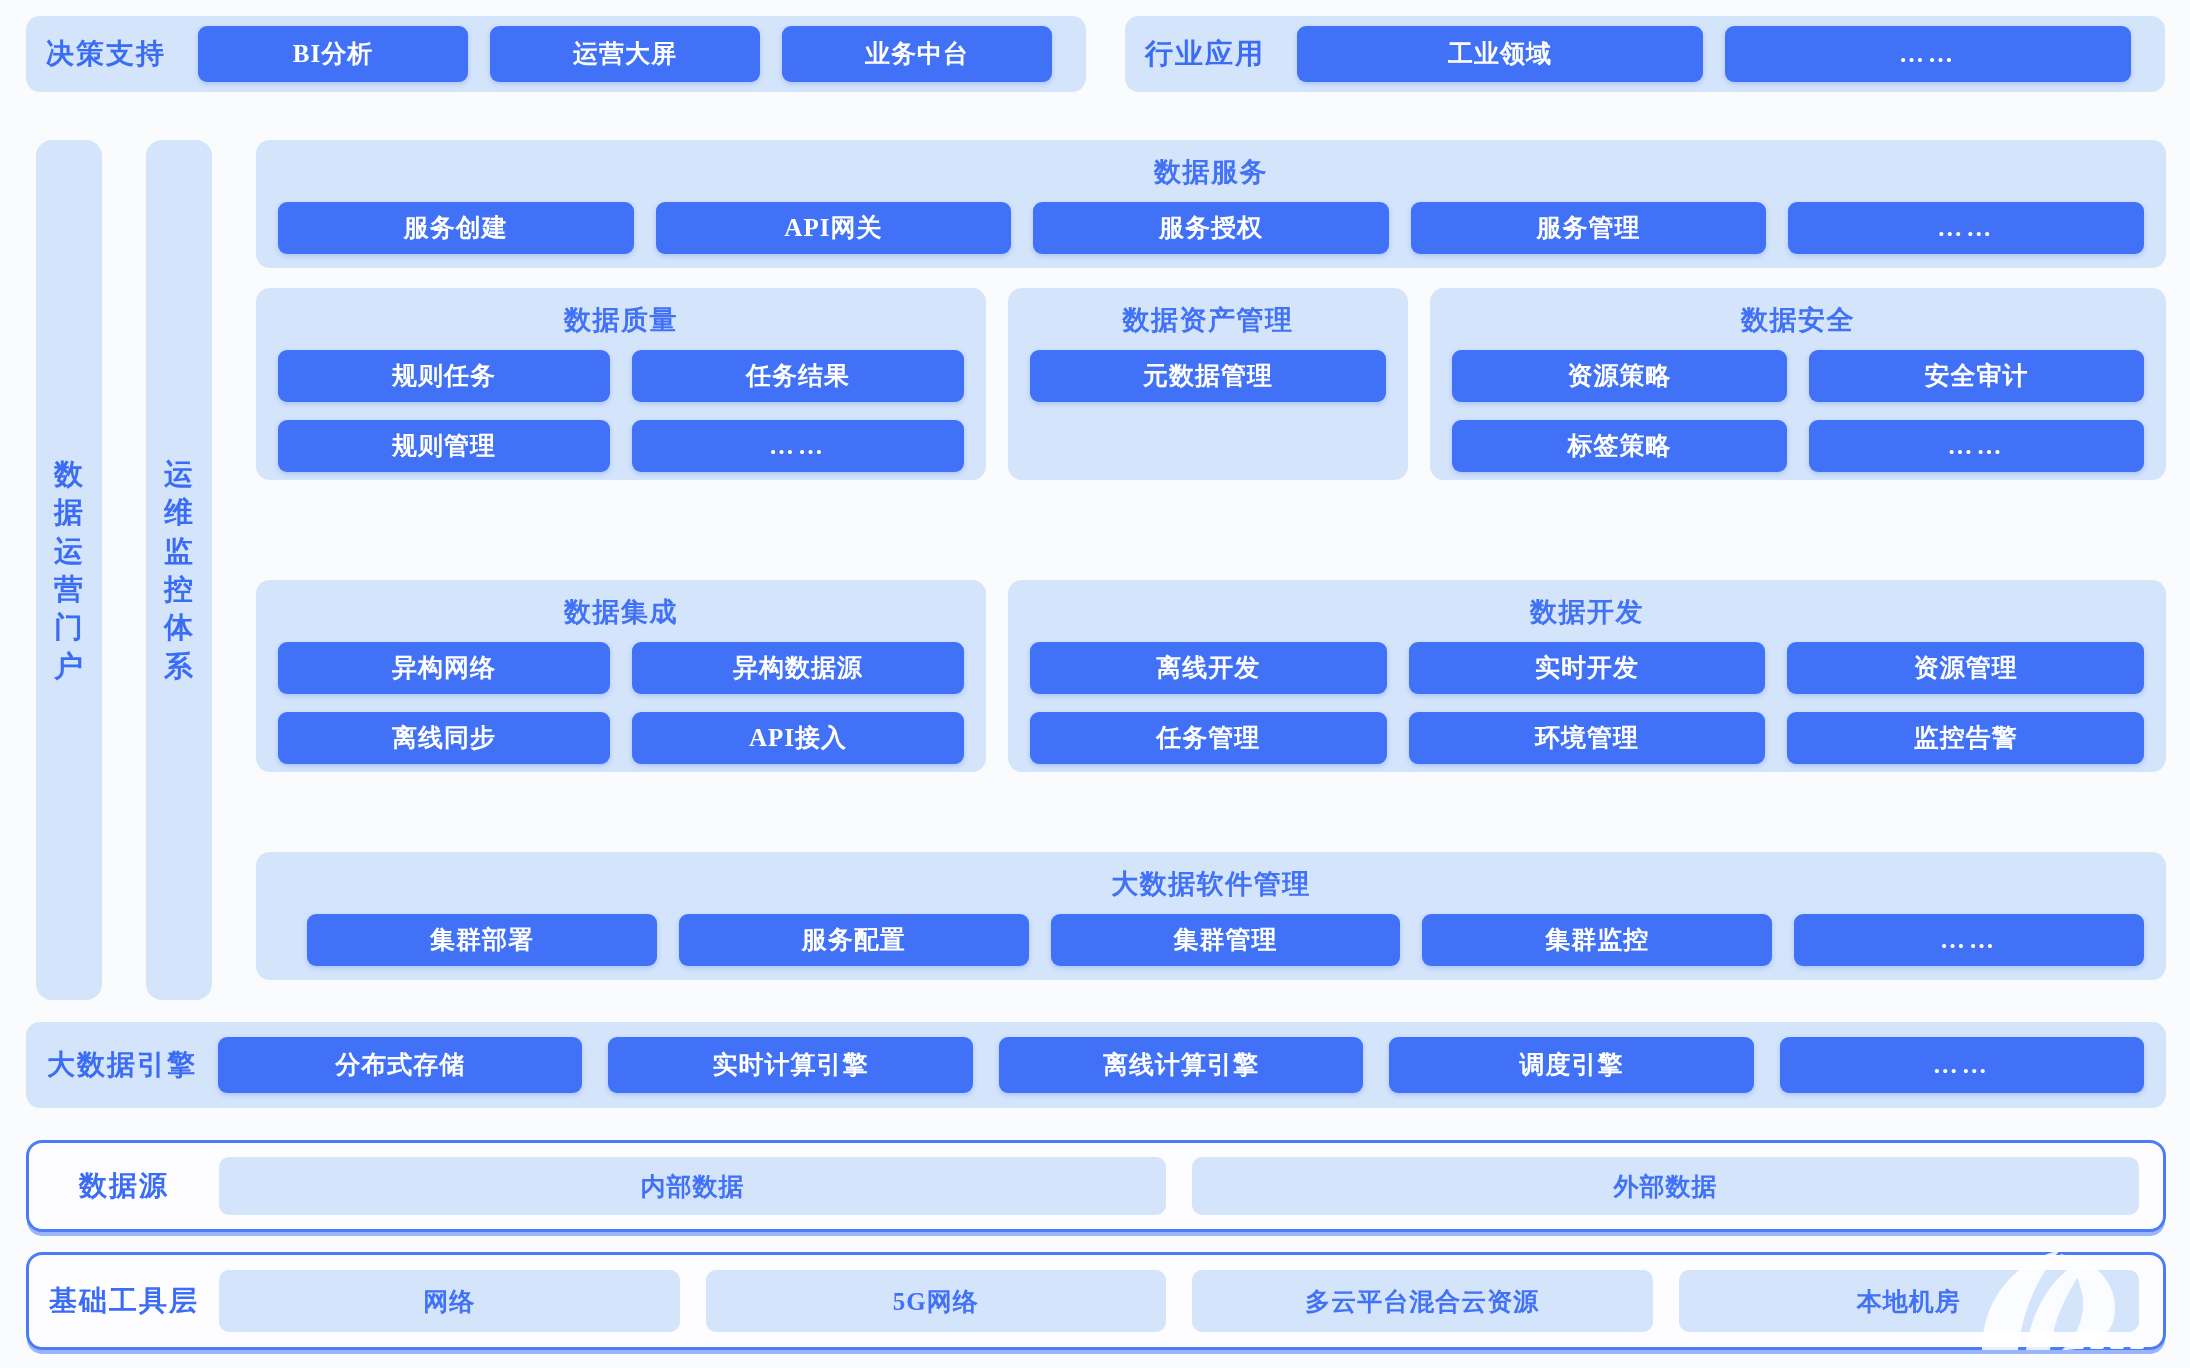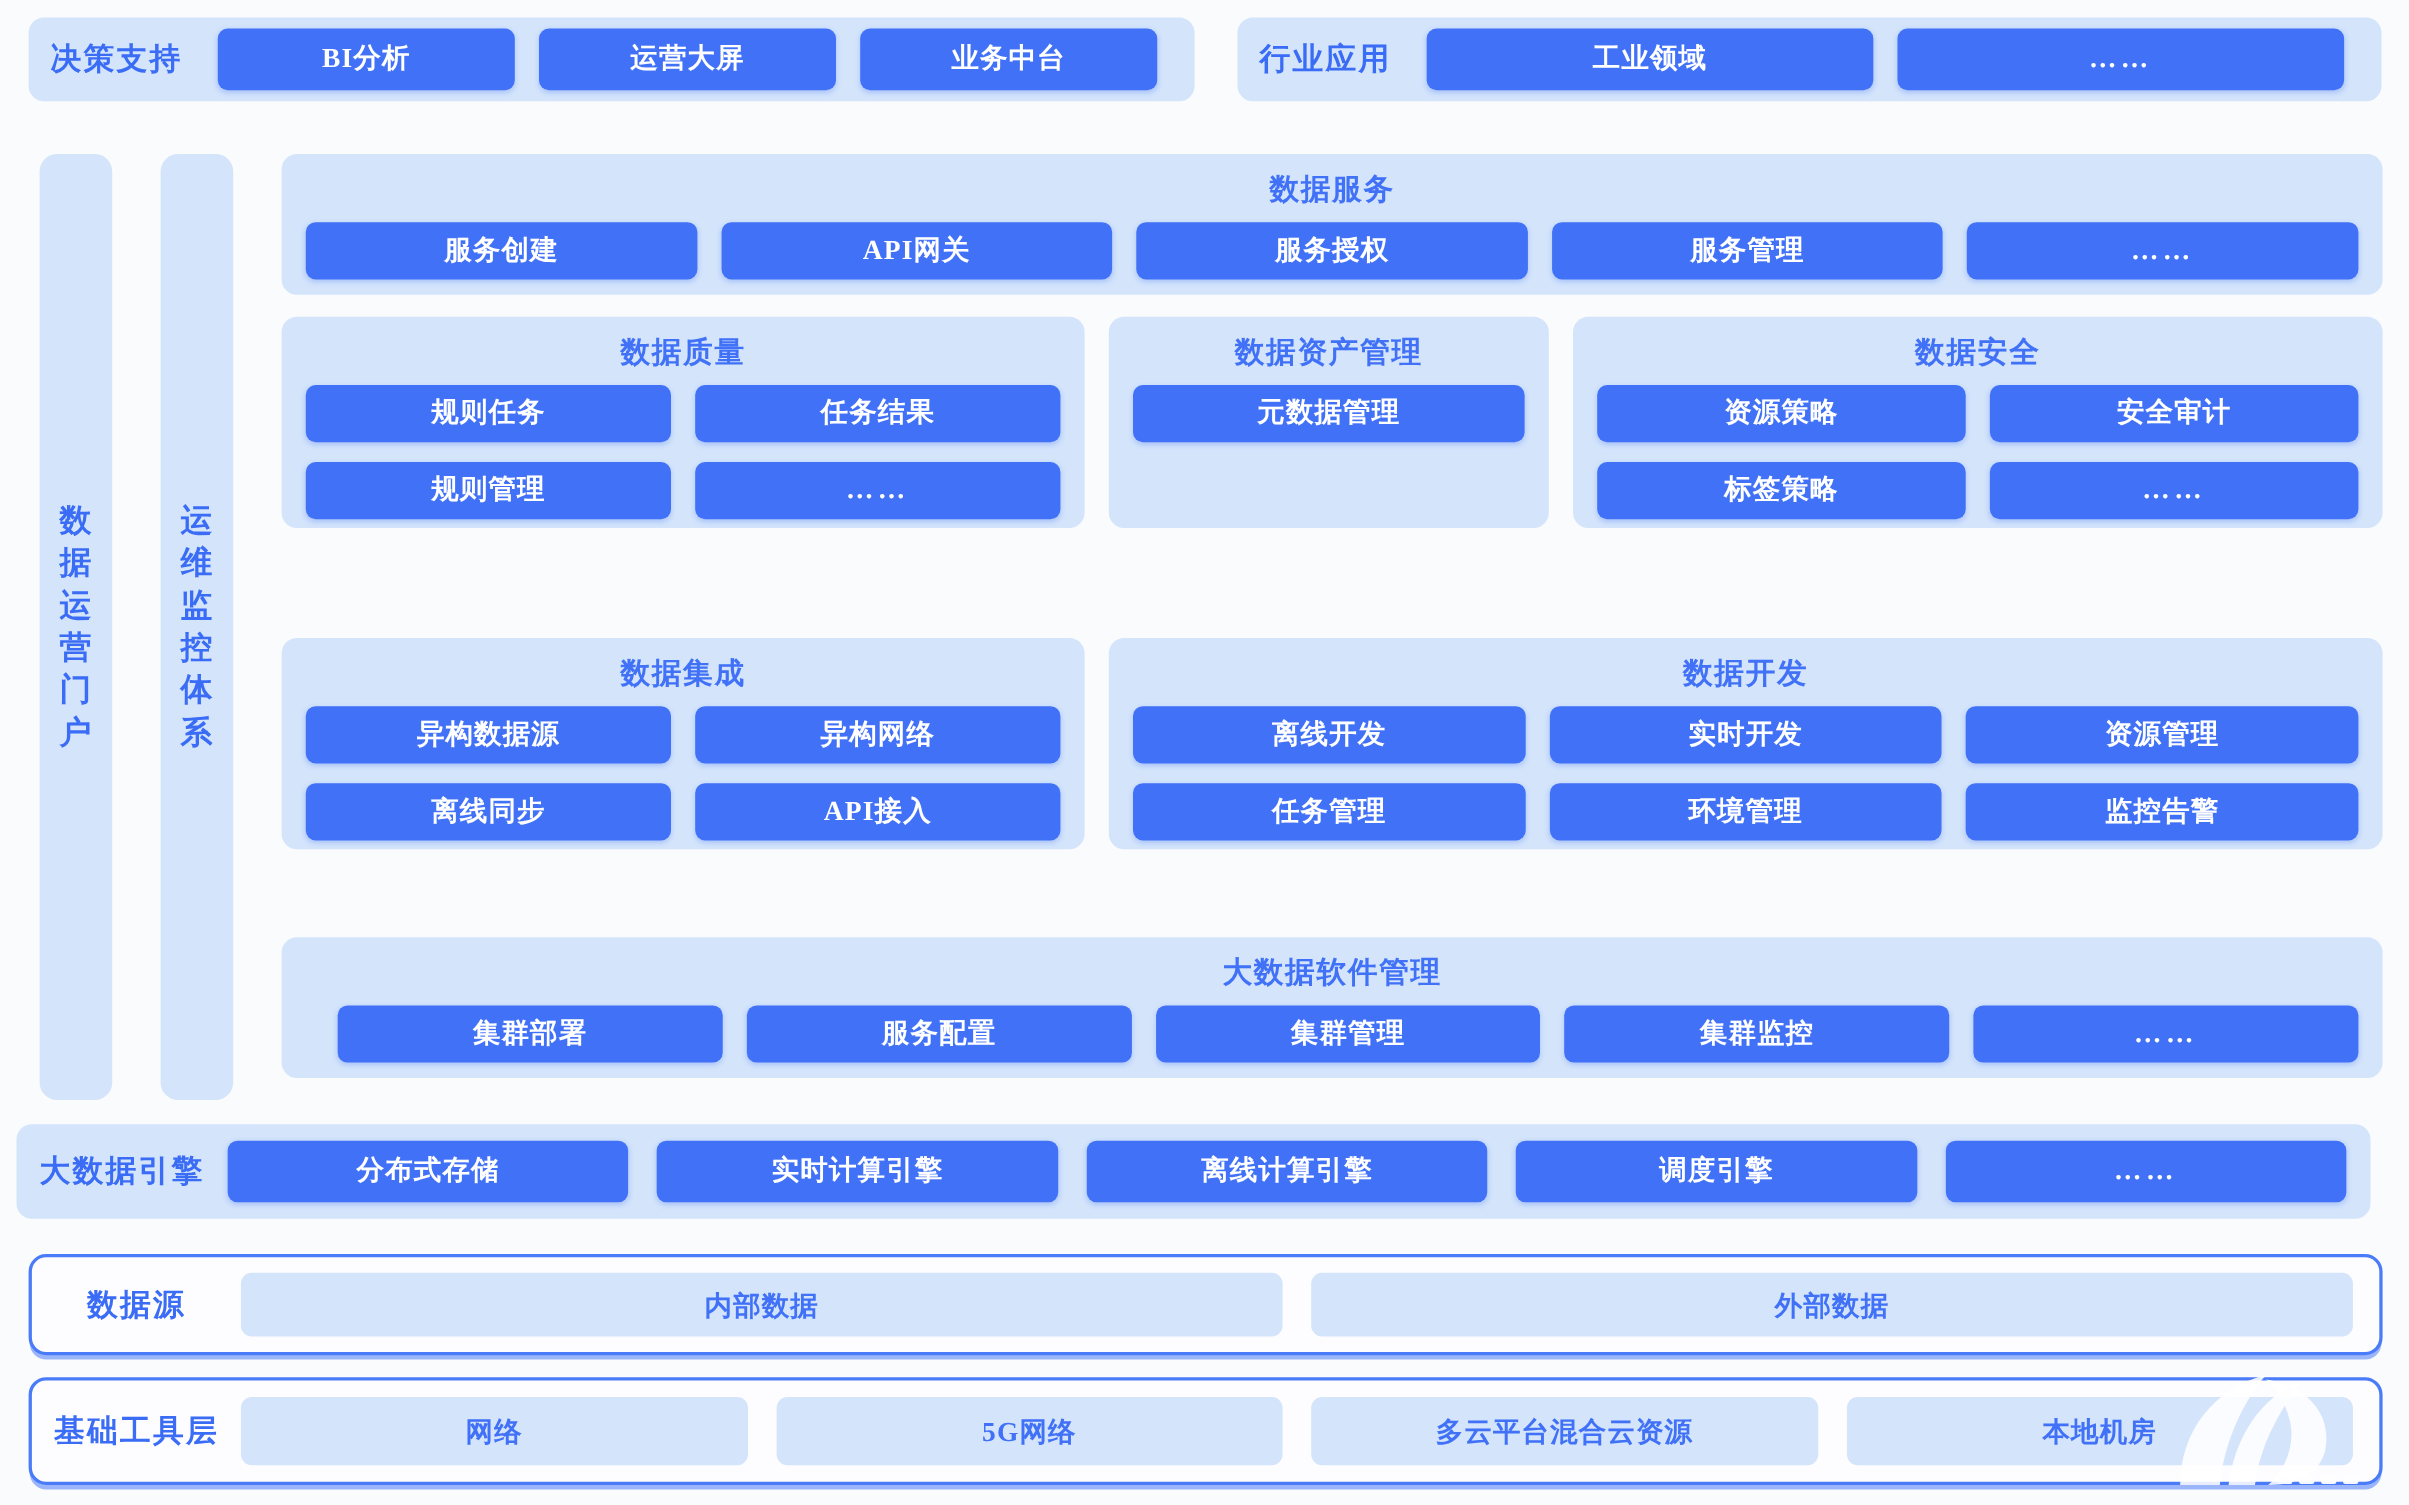--- a/index.html
+++ b/index.html
@@ -194,22 +194,22 @@
       <div class="tile">资源策略</div>
       <div class="tile">安全审计</div>
       <div class="tile">标签策略</div>
       <div class="tile dots">……</div>
     </div>
   </div>
 
   <div class="band group abs" style="left:256px; top:580px; width:730px; height:192px;">
     <div class="band-title">数据集成</div>
     <div class="grid" style="grid-template-columns:repeat(2,1fr);">
+      <div class="tile">异构网络</div>
       <div class="tile">异构数据源</div>
-      <div class="tile">异构网络</div>
       <div class="tile">离线同步</div>
       <div class="tile">API接入</div>
     </div>
   </div>
 
   <div class="band group abs" style="left:1008px; top:580px; width:1158px; height:192px;">
     <div class="band-title">数据开发</div>
     <div class="grid" style="grid-template-columns:repeat(3,1fr);">
       <div class="tile">离线开发</div>
       <div class="tile">实时开发</div>
@@ -224,21 +224,21 @@
     <div class="band-title">大数据软件管理</div>
     <div class="grid" style="grid-template-columns:repeat(5,1fr);padding-left:29px;">
       <div class="tile">集群部署</div>
       <div class="tile">服务配置</div>
       <div class="tile">集群管理</div>
       <div class="tile">集群监控</div>
       <div class="tile dots">……</div>
     </div>
   </div>
 
-  <div class="band abs" style="left:15px; top:1022px; width:2140px; height:86px; display:flex; align-items:center;">
+  <div class="band abs" style="left:26px; top:1022px; width:2140px; height:86px; display:flex; align-items:center;">
     <div class="rowlabel" style="width:192px; flex:none;">大数据引擎</div>
     <div style="display:flex; gap:26px; flex:1; height:56px; padding-right:22px;">
       <div class="tile" style="flex:1;">分布式存储</div>
       <div class="tile" style="flex:1;">实时计算引擎</div>
       <div class="tile" style="flex:1;">离线计算引擎</div>
       <div class="tile" style="flex:1;">调度引擎</div>
       <div class="tile dots" style="flex:1;">……</div>
     </div>
   </div>
 

